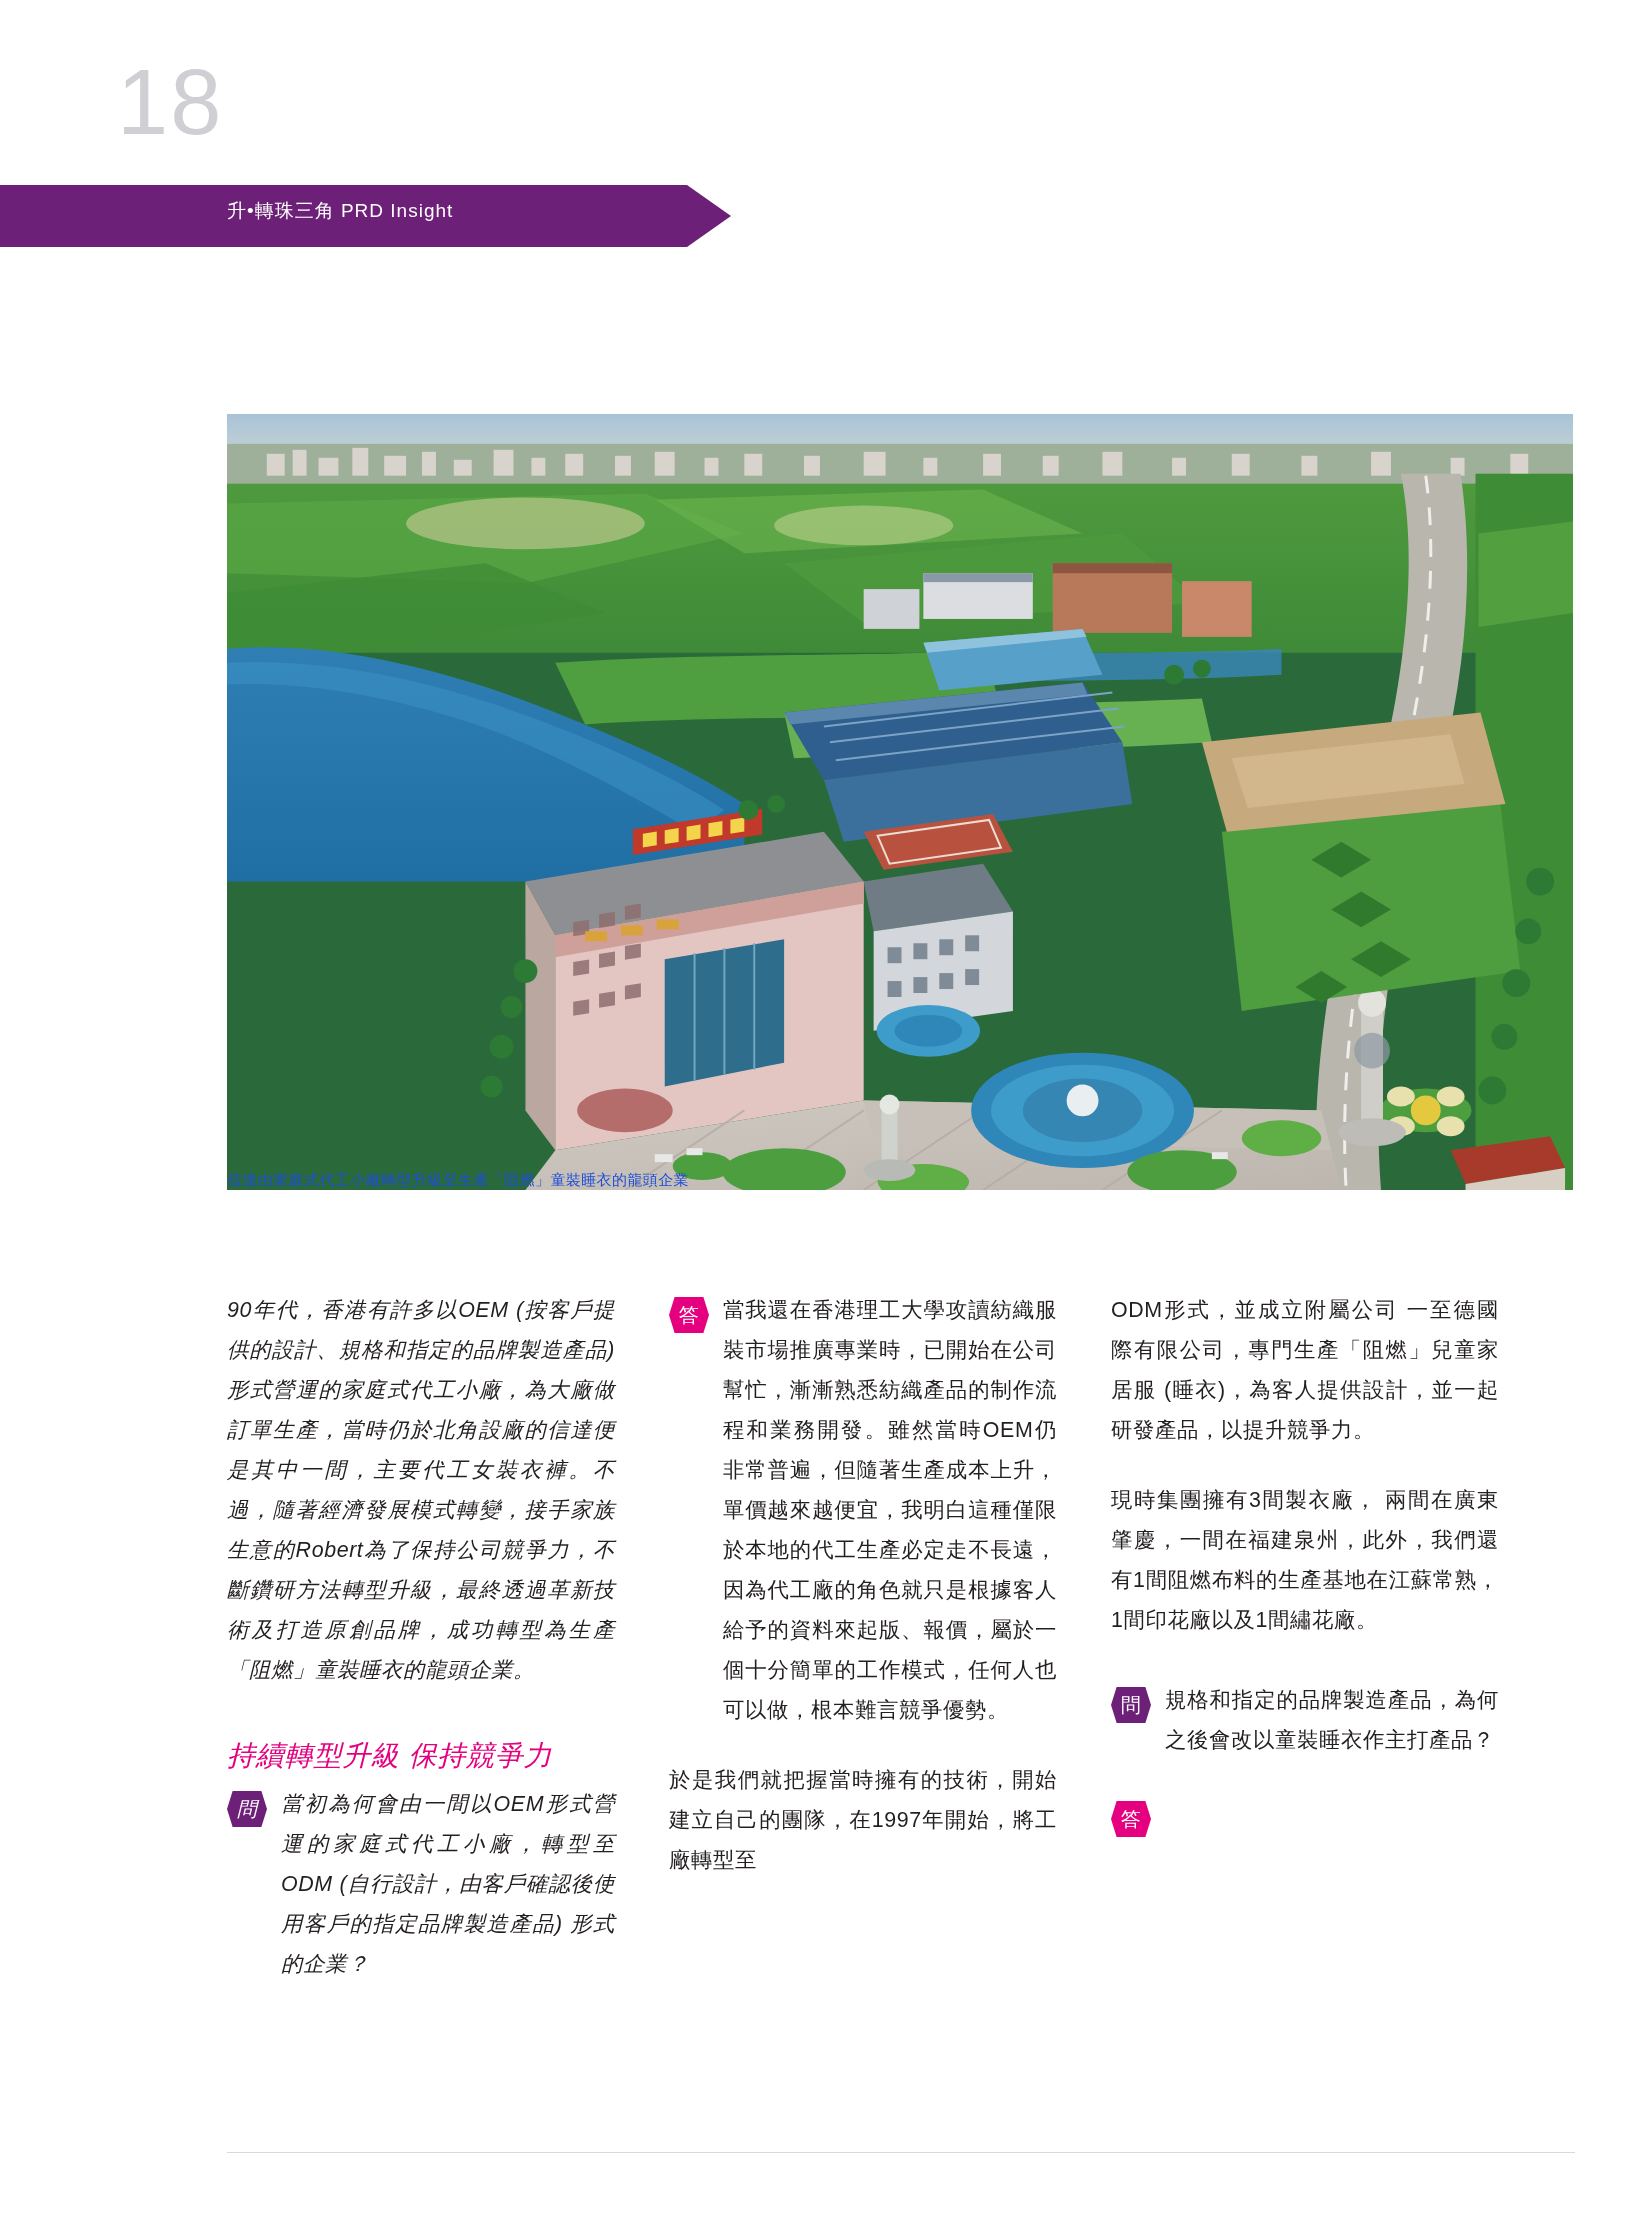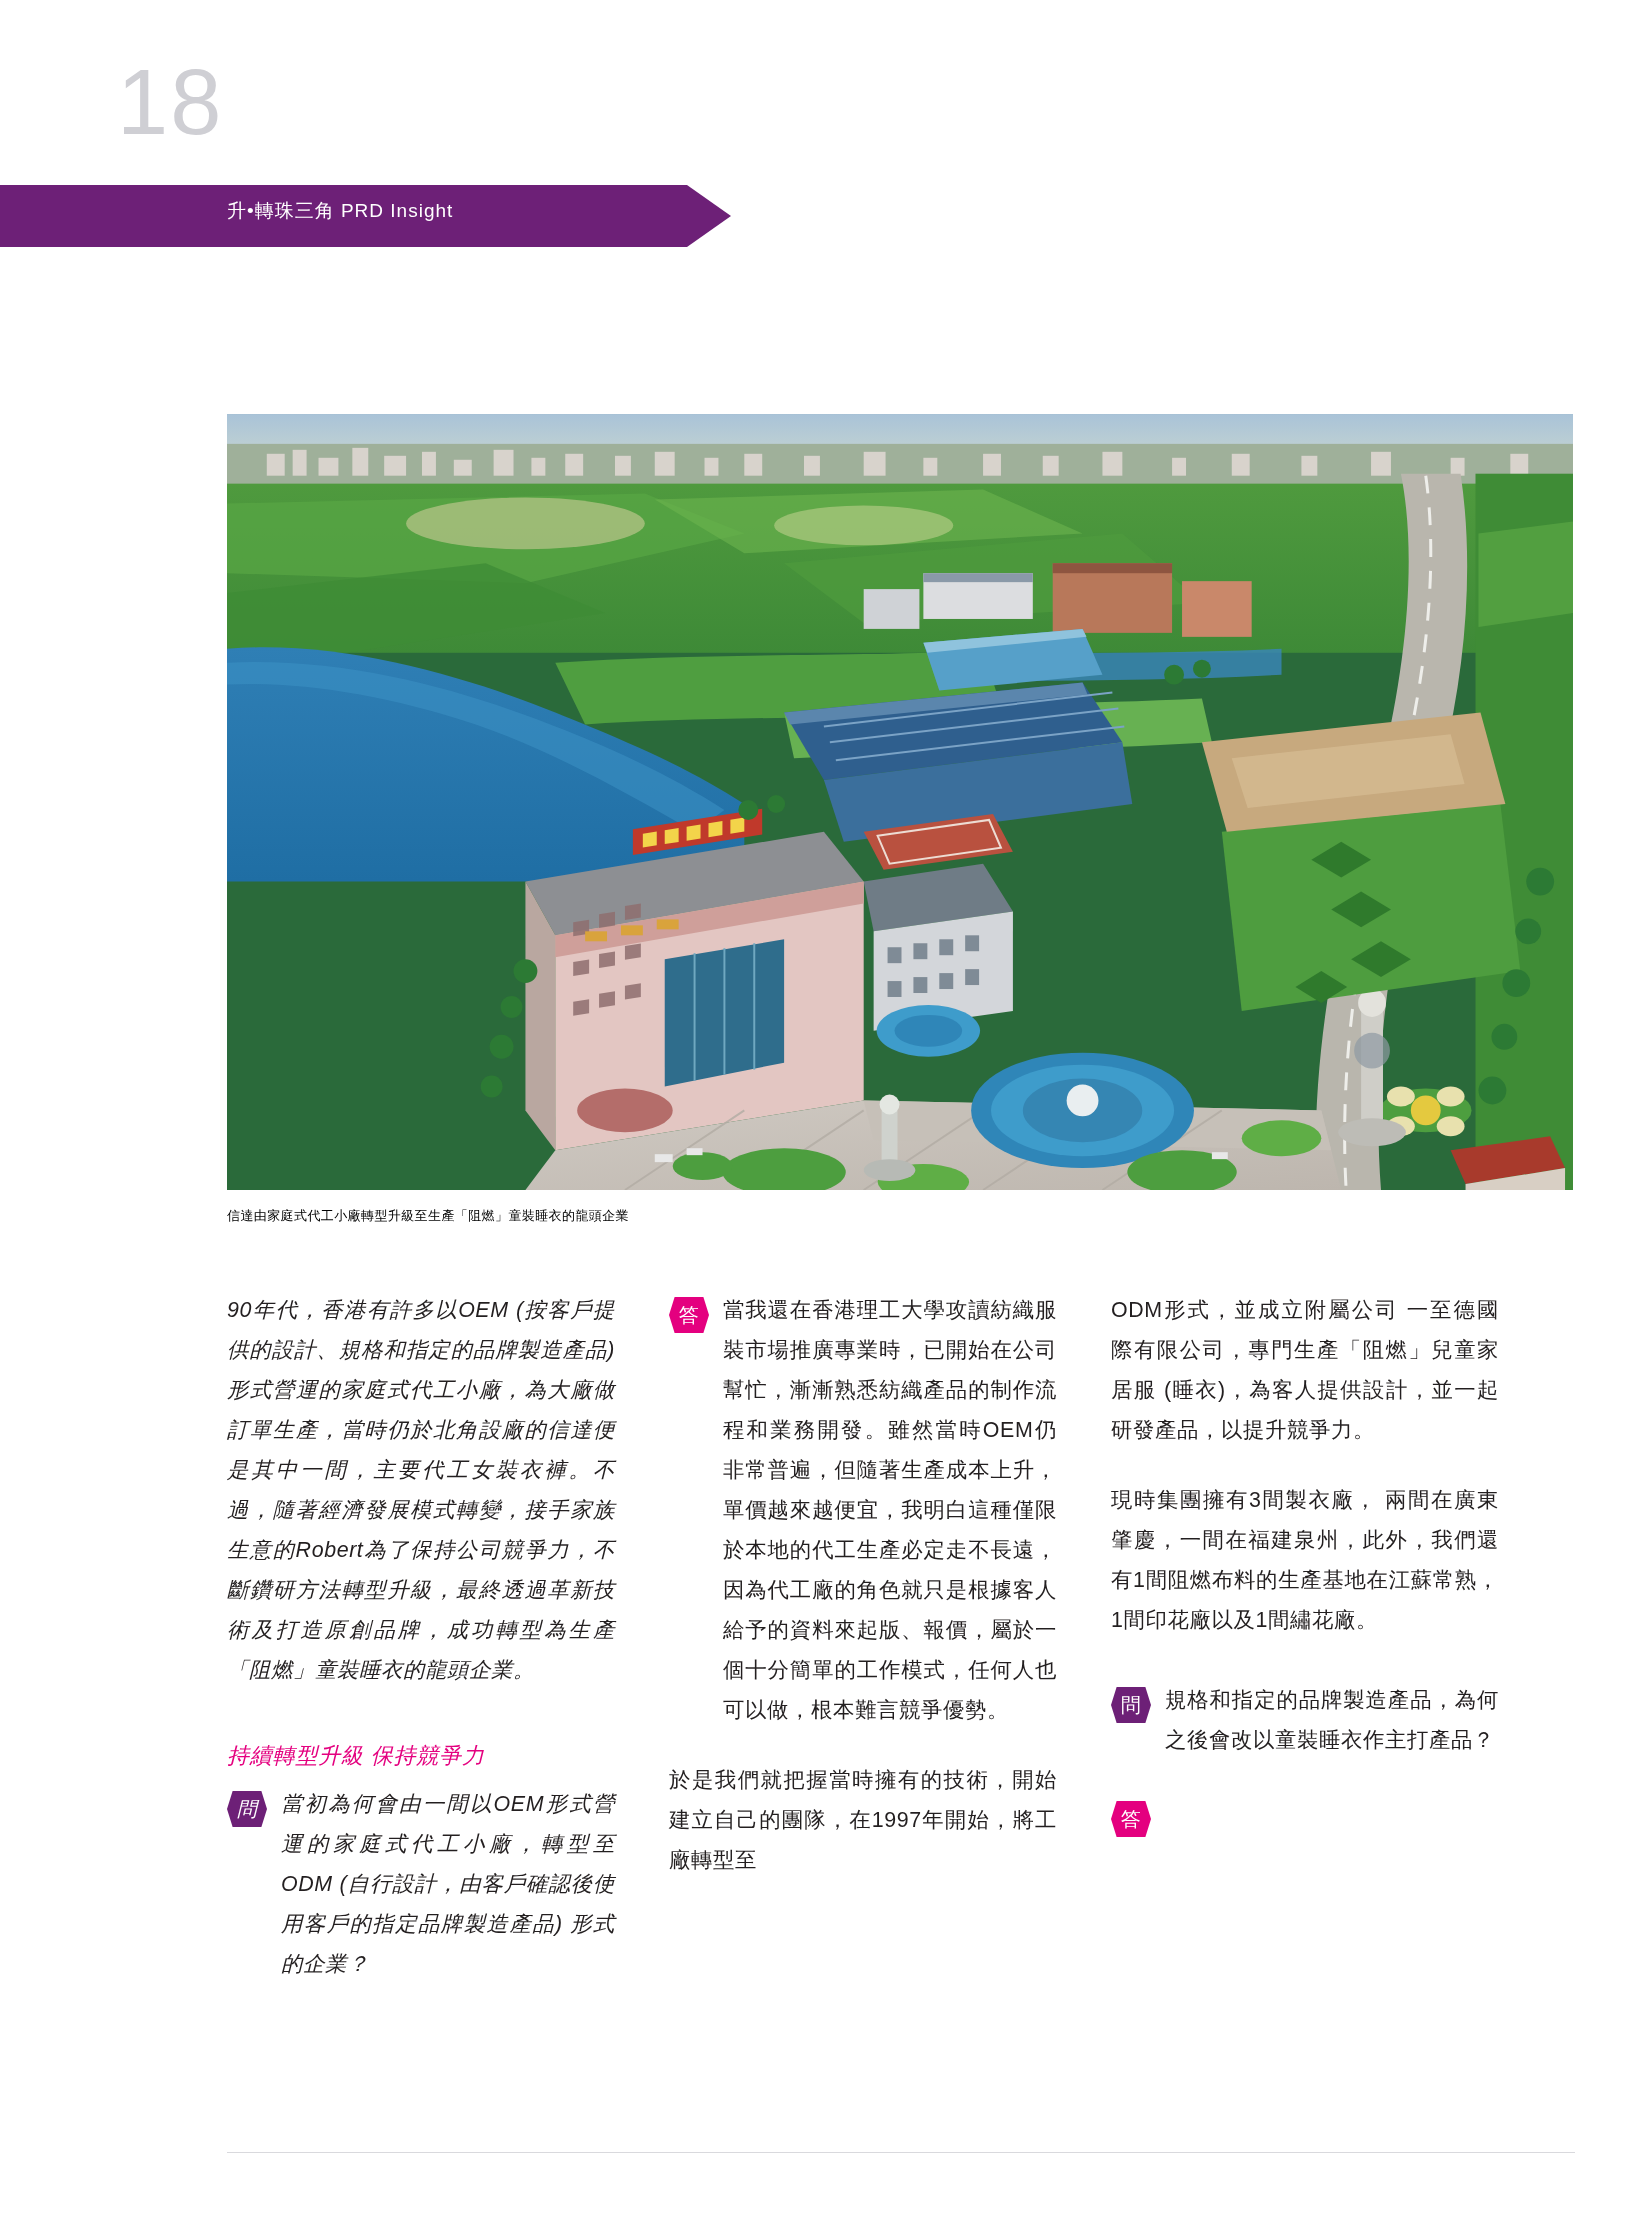--- a/index.html
+++ b/index.html
@@ -64,24 +64,24 @@
     width: 1346px;
     height: 776px;
     overflow: hidden;
     background: #2a6a3a;
   }
   .photo svg { display: block; }
 
   .caption {
     position: absolute;
     left: 227px;
-    top: 1207px;
+    top: 1171px;
     width: 1353px;
-    font-size: 13px;
-    color: #000000;
+    font-size: 15px;
+    color: #1d4ed8;
     letter-spacing: 0.4px;
   }
 
   
   .col {
     position: absolute;
     top: 1290px;
     width: 388px;
     font-size: 21.4px;
     line-height: 40px;
@@ -91,21 +91,21 @@
   }
   .col-1 { left: 227px; font-style: italic; }
   .col-2 { left: 669px; }
   .col-3 { left: 1111px; }
 
   .para { margin: 0 0 0 0; }
   .para + .para { margin-top: 30px; }
 
   .section-head {
     color: #e4007f;
-    font-size: 22px;
+    font-size: 28px;
     letter-spacing: 0.8px;
     margin-top: 46px;
     margin-bottom: 4px;
     font-weight: 400;
   }
 
   
   .qa {
     position: relative;
     padding-left: 54px;

